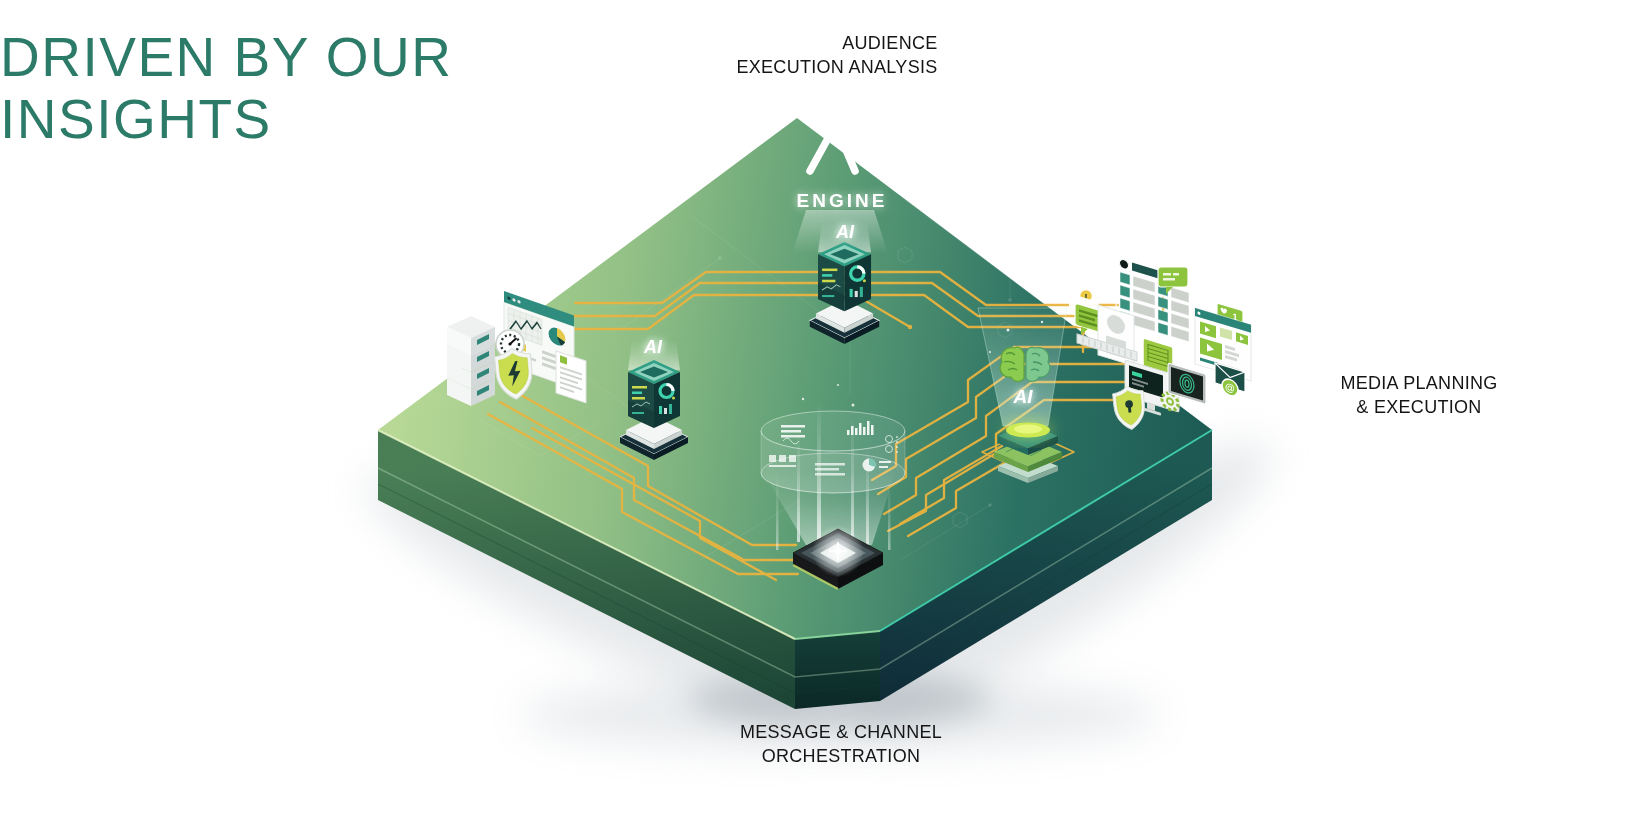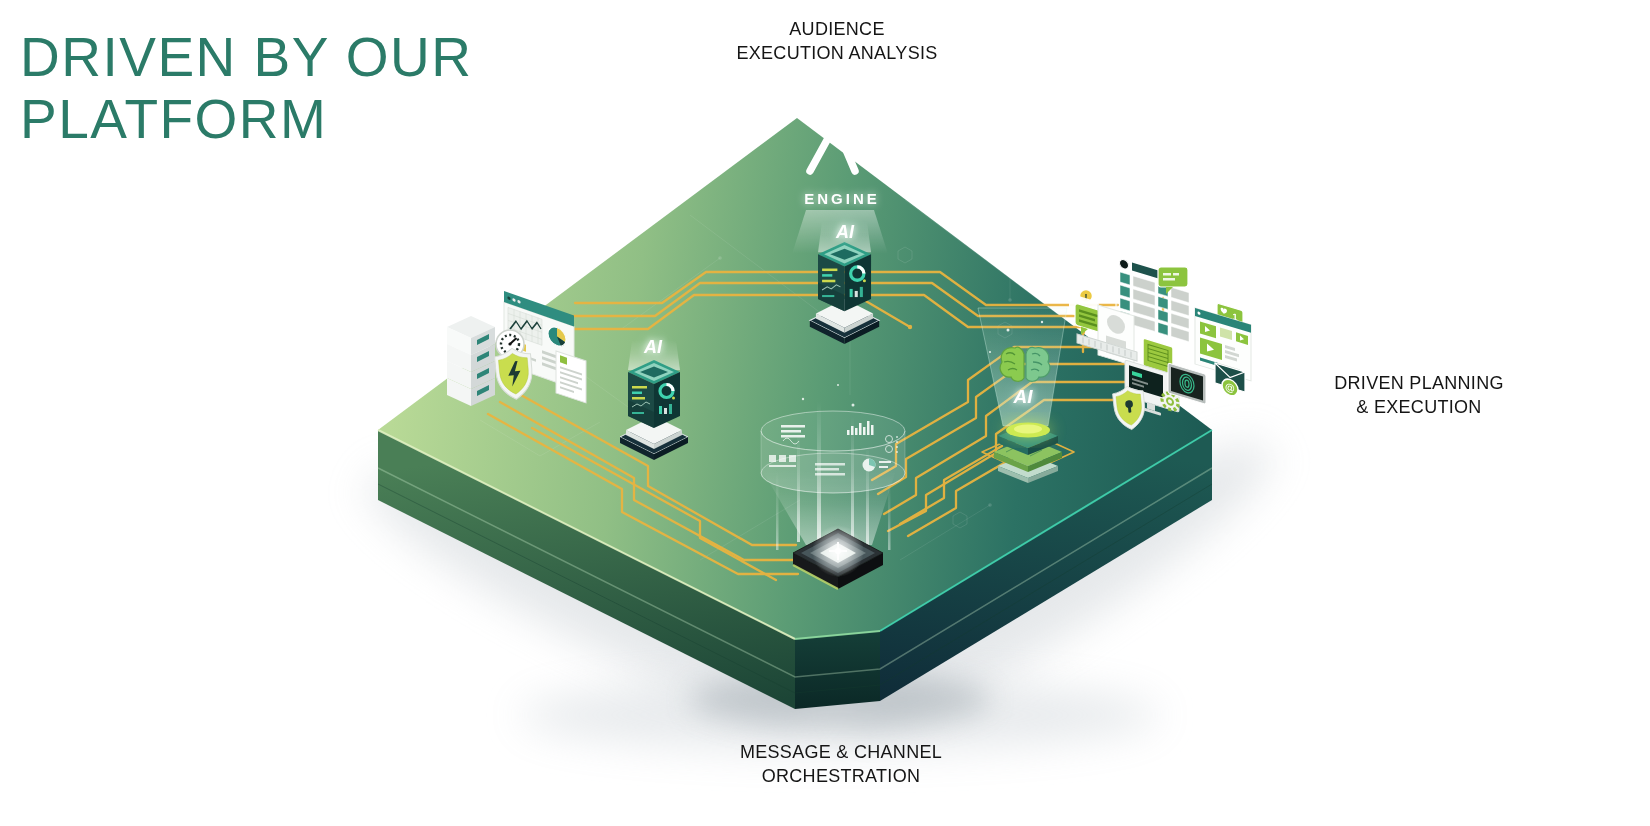--- a/index.html
+++ b/index.html
@@ -1,28 +1,28 @@
 <!DOCTYPE html>
 <html><head>
 <meta charset="utf-8">
 <style>
   html,body{margin:0;padding:0;background:#fff;}
   .stage{position:relative;width:1650px;height:826px;background:#ffffff;overflow:hidden;
          font-family:"Liberation Sans",sans-serif;}
   .stage svg{position:absolute;left:0;top:0;}
-  .headline{position:absolute;left:20px;top:26px;color:#2b7b68;font-size:55px;line-height:62px;
+  .headline{position:absolute;left:0;top:26px;color:#2b7b68;font-size:55px;line-height:62px;
             font-weight:300;letter-spacing:1.5px;white-space:nowrap;}
   .scene-label{position:absolute;color:#151515;font-size:18px;line-height:24px;font-weight:400;
                letter-spacing:.3px;text-align:center;transform:translateX(-50%);white-space:nowrap;}
-  .lbl-top{left:837px;top:17px;}
+  .lbl-top{left:837px;top:31px;text-align:right;}
   .lbl-left{left:236px;top:380px;}
   .lbl-right{left:1419px;top:371px;}
-  .lbl-bottom{left:841px;top:740px;}
+  .lbl-bottom{left:841px;top:720px;}
   .engine-label{position:absolute;left:842px;top:190px;transform:translateX(-50%);color:#ffffff;
-                font-weight:bold;font-size:15px;letter-spacing:3px;white-space:nowrap;
+                font-weight:bold;font-size:19px;letter-spacing:3px;white-space:nowrap;
                 text-shadow:0 0 8px rgba(255,255,255,.75);}
   .ai-marker{position:absolute;transform:translateX(-50%);color:#ffffff;font-weight:bold;font-size:17px;
              text-shadow:0 0 6px rgba(255,255,255,.95),0 0 14px rgba(220,255,240,.8);white-space:nowrap;font-style:italic;}
   .ai-engine-cube-marker{left:845px;top:222px;font-size:18px;}
   .ai-data-cube-marker{left:653px;top:337px;font-size:18px;}
   .ai-brain-marker{left:1023px;top:386px;font-size:19px;}
 </style>
 </head>
 <body>
 
@@ -532,31 +532,31 @@
 
   <g transform="translate(1112,388) rotate(-6) scale(.85)">
     <use href="#shieldBase"></use>
     <circle cx="18" cy="21" r="4.5" fill="#1d3a33"></circle>
     <rect x="16.3" y="23" width="3.4" height="8" rx="1" fill="#1d3a33"></rect>
   </g>
 </svg>
 
 <div class="headline">
   <div>DRIVEN BY OUR</div>
-  <div>PLATFORM</div>
+  <div>INSIGHTS</div>
 </div>
 
 <div class="scene-label lbl-top">
   <div>AUDIENCE</div>
   <div>EXECUTION ANALYSIS</div>
 </div>
 
 
 <div class="scene-label lbl-right">
-  <div>DRIVEN PLANNING</div>
+  <div>MEDIA PLANNING</div>
   <div>&amp; EXECUTION</div>
 </div>
 
 <div class="scene-label lbl-bottom">
   <div>MESSAGE &amp; CHANNEL</div>
   <div>ORCHESTRATION</div>
 </div>
 
 <div class="engine-label">ENGINE</div>
 

